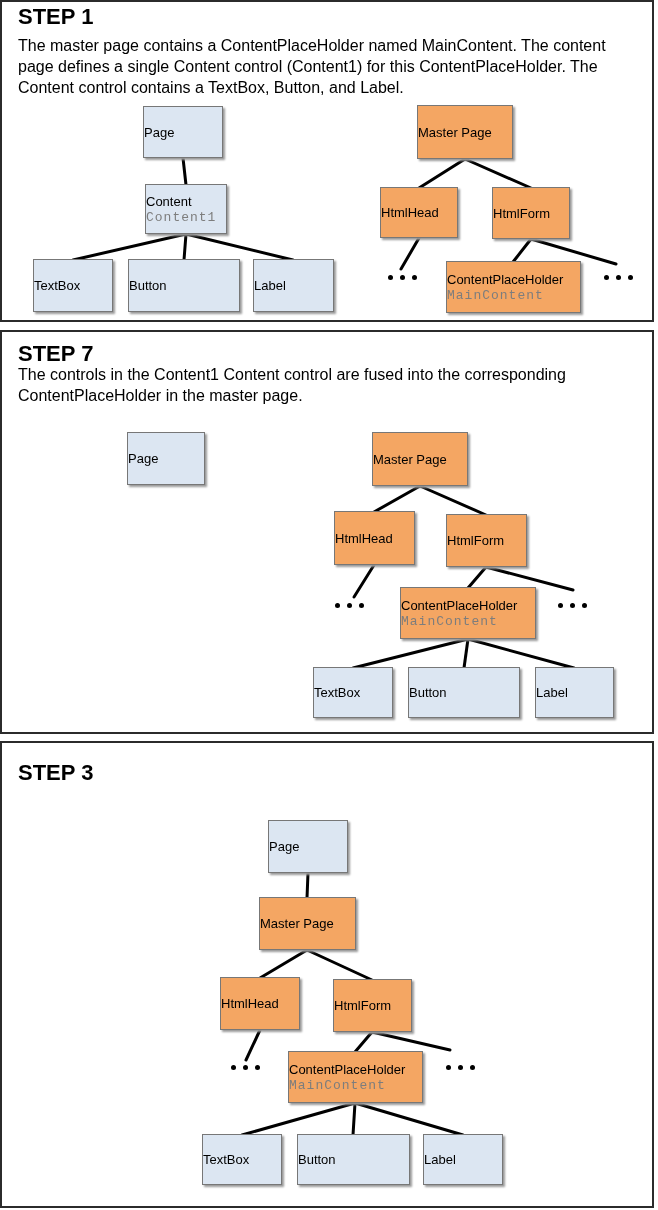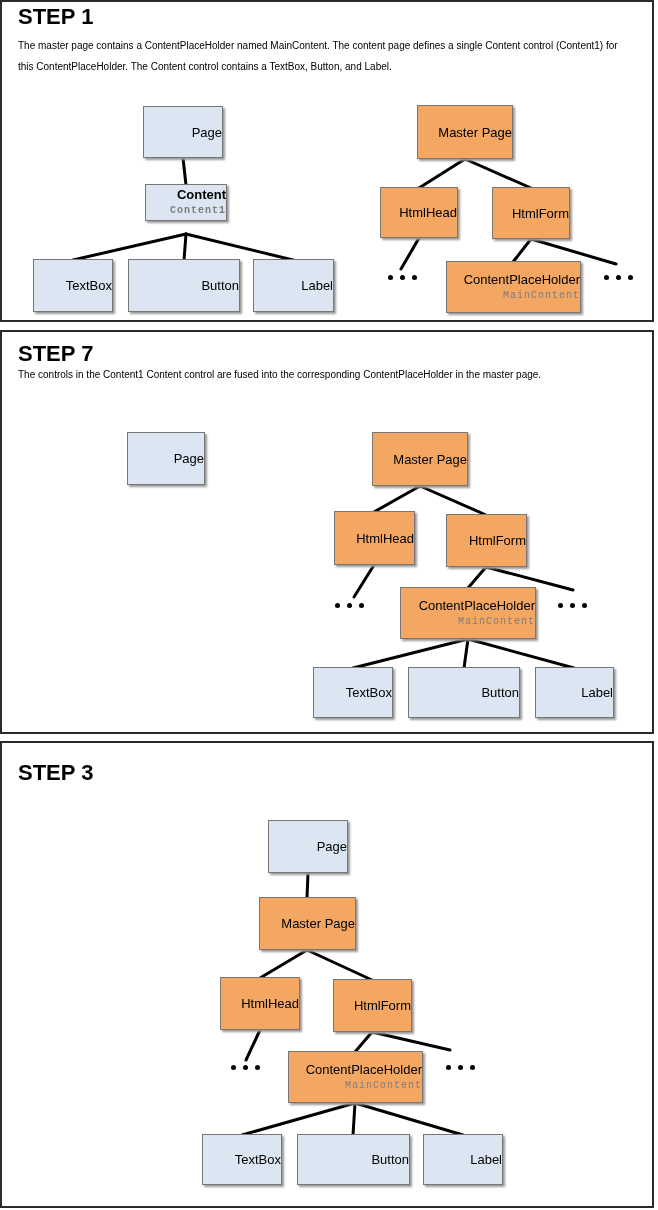--- a/index.html
+++ b/index.html
@@ -10,34 +10,34 @@
   .panel{
     position:absolute;left:0;width:654px;background:#fff;
     border:2px solid #2b2b2b;box-sizing:border-box;
   }
   .panel-inner{position:absolute;left:0;top:0;right:0;bottom:0;}
   .step-heading{
     position:absolute;margin:0;font-size:22px;font-weight:bold;
     letter-spacing:0px;color:#000;white-space:nowrap;
   }
   .step-desc{
-    position:absolute;font-size:10px;line-height:21px;color:#000;
+    position:absolute;font-size:16px;line-height:21px;color:#000;
   }
   .node{
     position:absolute;box-sizing:border-box;
     border:1px solid var(--box-border);
     box-shadow:2px 2px 2px #9a9a9a;
-    display:flex;flex-direction:column;align-items:flex-end;justify-content:center;
+    display:flex;flex-direction:column;align-items:flex-start;justify-content:center;
     font-size:13px;text-align:center;line-height:17px;
   }
   .blue{background:var(--content-fill);}
   .orange{background:var(--master-fill);}
   .code{
     font-family:"Liberation Mono","DejaVu Sans Mono",monospace;
-    font-size:10px;color:var(--code-text);letter-spacing:1px;line-height:16px;
+    font-size:13px;color:var(--code-text);letter-spacing:1px;line-height:16px;
   }
   .wires{position:absolute;left:0;top:0;pointer-events:none;}
   .wires line{stroke:var(--connector);stroke-width:3;stroke-linecap:round;}
   .dots{position:absolute;display:flex;gap:7px;}
   .dots i{width:5px;height:5px;background:#000;border-radius:50%;}
 </style>
 </head>
 <body>
 
 <section class="panel" style="top:0;height:322px;">
@@ -53,21 +53,21 @@
       <line x1="463" y1="157" x2="417" y2="186"></line>
       <line x1="463" y1="157" x2="529" y2="186"></line>
       <line x1="417" y1="236" x2="399" y2="267"></line>
       <line x1="529" y1="237" x2="511" y2="260"></line>
       <line x1="529" y1="237" x2="614" y2="262"></line>
     </svg>
 
     <div class="node blue" style="left:141px;top:104px;width:80px;height:52px;">
       <span>Page</span>
     </div>
-    <div class="node blue" style="left:143px;top:182px;width:82px;height:37px;font-weight:bold;">
+    <div class="node blue" style="left:143px;top:182px;width:82px;height:50px;">
       <span>Content</span>
       <span class="code">Content1</span>
     </div>
     <div class="node blue" style="left:31px;top:257px;width:80px;height:53px;">
       <span>TextBox</span>
     </div>
     <div class="node blue" style="left:126px;top:257px;width:112px;height:53px;">
       <span>Button</span>
     </div>
     <div class="node blue" style="left:251px;top:257px;width:81px;height:53px;">

